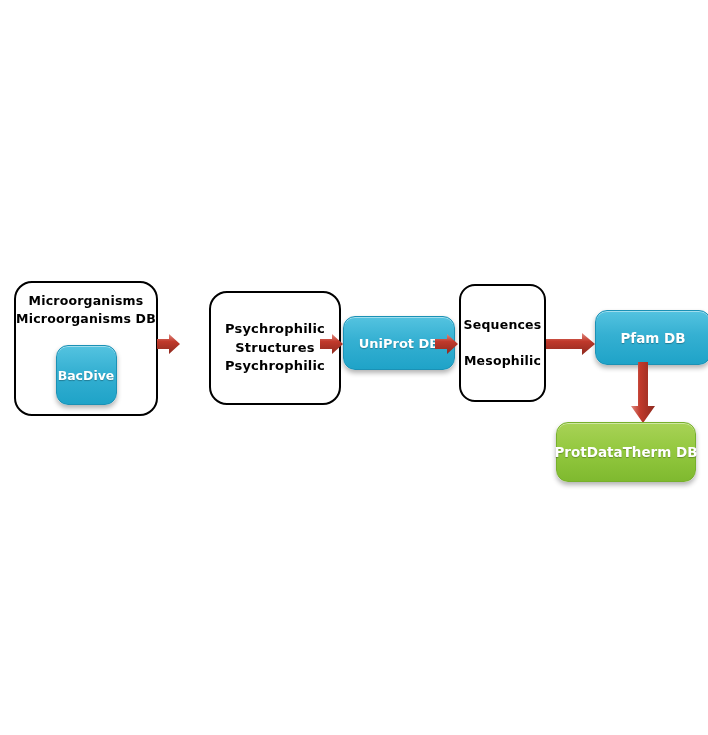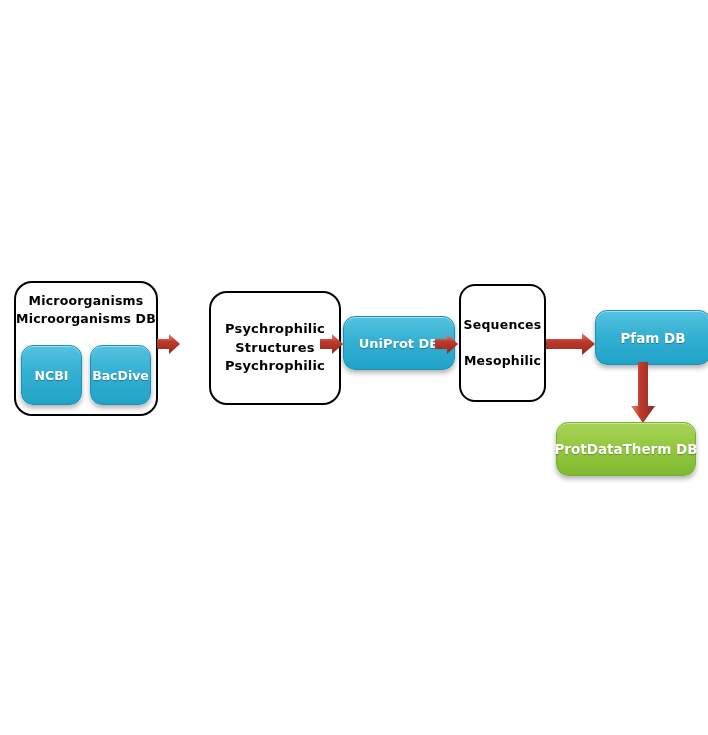--- a/index.html
+++ b/index.html
@@ -136,21 +136,21 @@
     align-items: center;
     justify-content: center;
     font-size: 13.5px;
   }
 
   
   #chip-protdatatherm {
     left: 556px;
     top: 422px;
     width: 140px;
-    height: 54px;
+    height: 60px;
     display: flex;
     align-items: center;
     justify-content: center;
     font-size: 13.5px;
   }
 
   
   .arrow {
     position: absolute;
   }
@@ -158,21 +158,20 @@
 </style>
 </head>
 <body>
 
 <div id="diagram">
 
   <div class="node outline-box" id="box-microorganisms">
     <div class="line">Microorganisms</div>
     <div class="line">Microorganisms DB</div>
     <div class="sub-chip-row">
-      <div class="chip blue sub-chip">NCBI</div>
       <div class="chip blue sub-chip">BacDive</div>
     </div>
   </div>
 
   <div class="arrow" style="left:157px; top:333px;">
     <svg width="24" height="22" viewBox="0 0 24 22">
       <defs>
         <linearGradient id="ag1" x1="0" y1="0" x2="0" y2="1">
           <stop offset="0%" stop-color="#e08a80"></stop>
           <stop offset="38%" stop-color="#c0392b"></stop>

